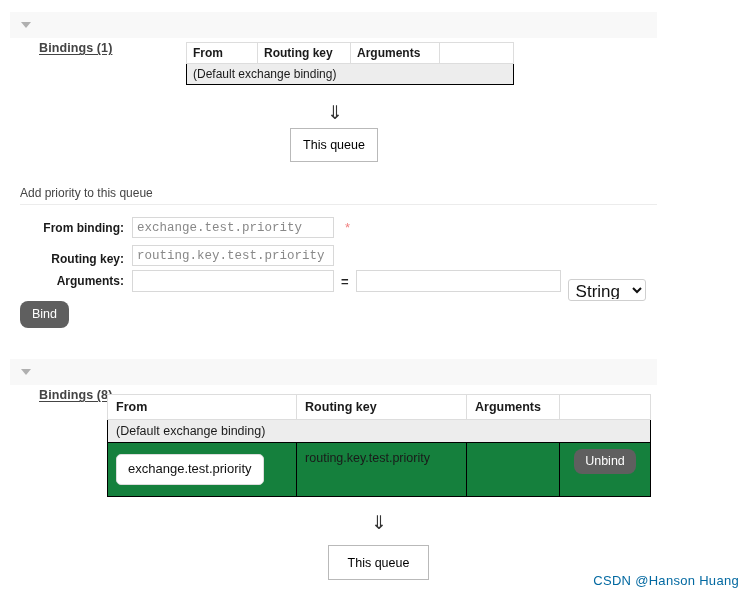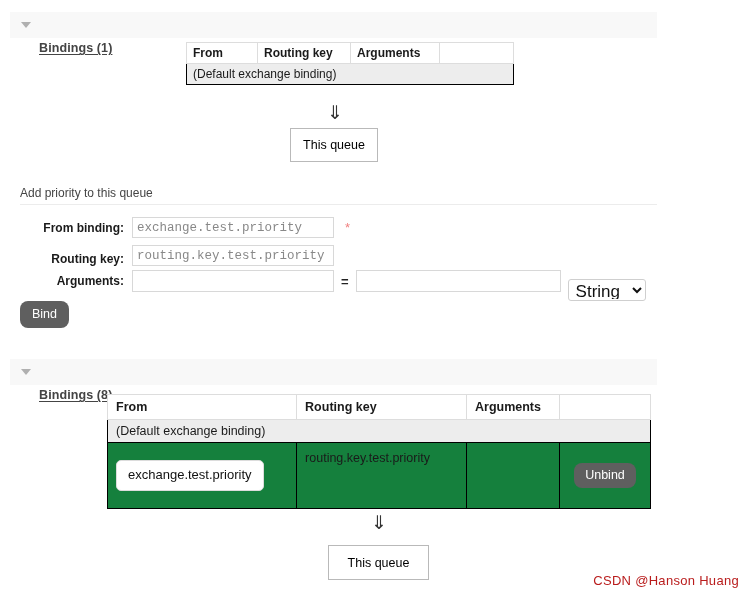--- a/index.html
+++ b/index.html
@@ -227,21 +227,21 @@
     top: 301px;
     padding: 7px 12px;
   }
 
   
   .watermark {
     position: absolute;
     right: 14px;
     top: 573px;
     font-size: 13px;
-    color: #b91c1c;
+    color: #0369a1;
     white-space: nowrap;
     letter-spacing: 0.3px;
   }
 </style>
 </head>
 <body>
 
 <div class="section-bar" style="top:12px;">
   <span class="toggle-triangle"></span>
   <span class="section-title">Bindings (1)</span>
@@ -311,21 +311,21 @@
   <tbody>
     <tr>
       <td class="default-binding" colspan="4">(Default exchange binding)</td>
     </tr>
     <tr class="data-row">
       <td style="padding:6px 8px;">
         <a class="exchange-pill" href="#">exchange.test.priority</a>
       </td>
       <td style="vertical-align:top; padding-top:8px;">routing.key.test.priority</td>
       <td></td>
-      <td style="vertical-align:top; padding-top:20px; text-align:center;">
+      <td style="vertical-align:top; padding-top:6px; text-align:center;">
         <button class="btn-grey">Unbind</button>
       </td>
     </tr>
   </tbody>
 </table>
 
 <div class="flow-arrow" style="left:371px; top:513px;">⇓</div>
 <div class="queue-box" style="left:328px; top:545px; width:101px; height:35px;">
   <span>This queue</span>
 </div>

